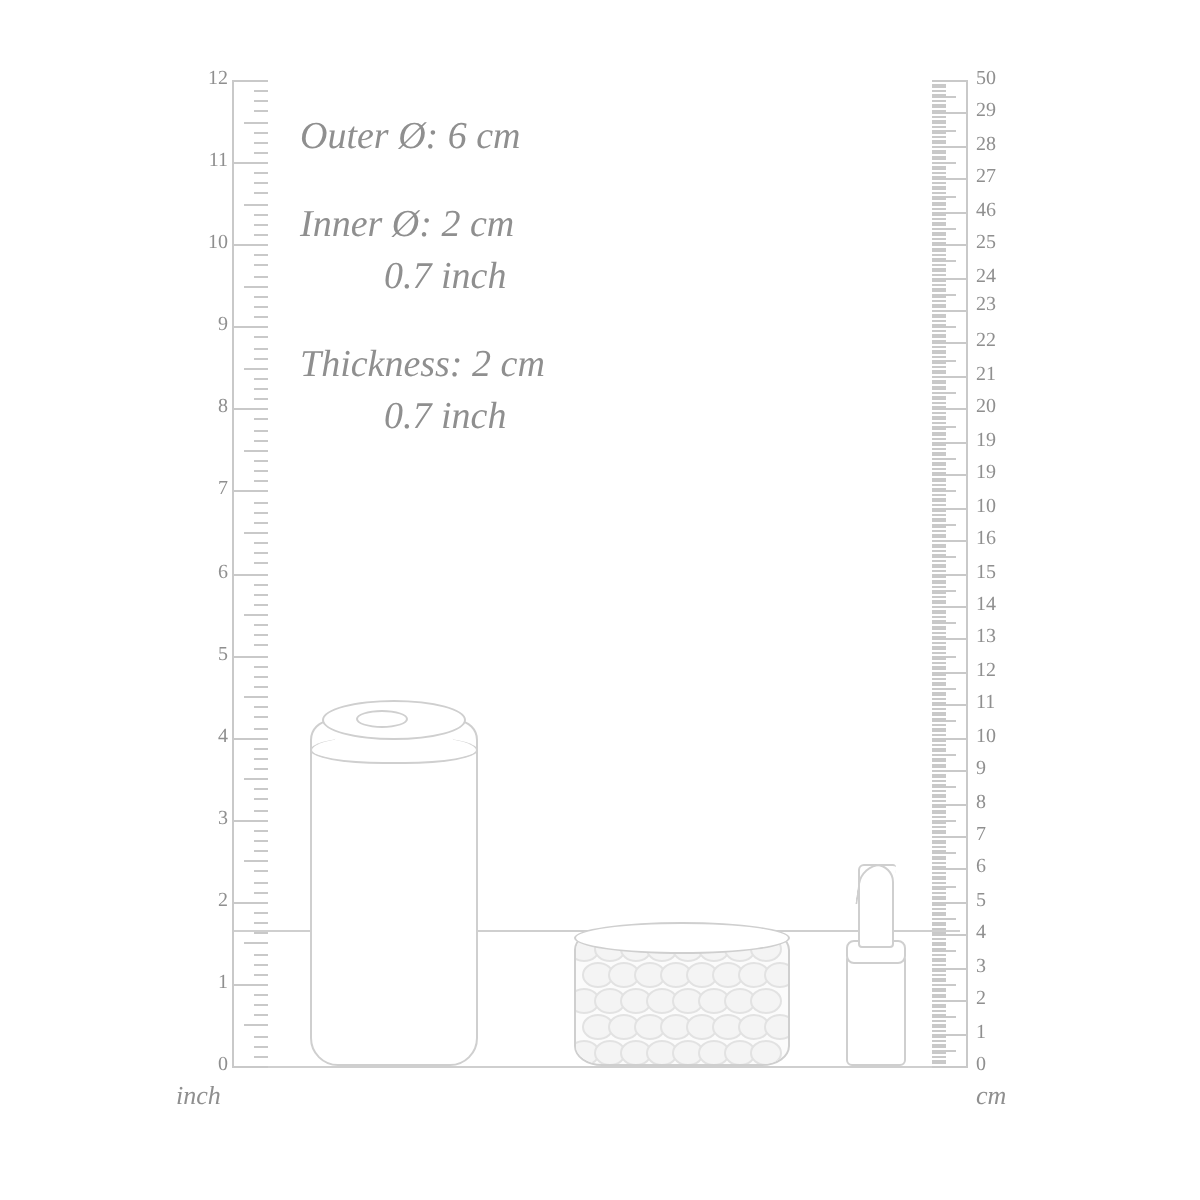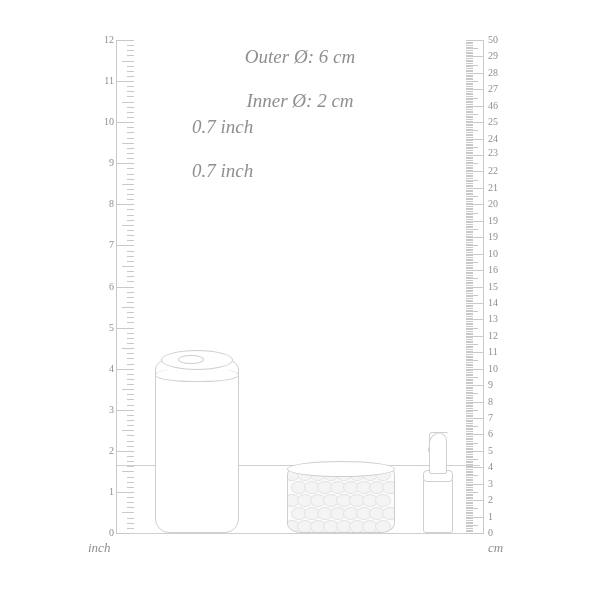--- a/index.html
+++ b/index.html
@@ -24,21 +24,21 @@
     width: 300px;
   }
   .spec-line {
     font-family: "Liberation Serif", serif;
     font-style: italic;
     font-size: 19px;
     color: #8f8f8f;
     line-height: 26px;
     white-space: nowrap;
   }
-  .spec-line.main { text-align: center; }
+  .spec-line.main { text-align: left; margin-top: 12px; }
   .spec-line.sub  { text-align: left; padding-left: 42px; }
   .spec-group { margin-bottom: 18px; }
 
   
   .ruler {
     position: absolute;
     top: 40px;
     height: 493px;
   }
   .ruler .axis {
@@ -196,20 +196,21 @@
 
   <div class="specs">
     <div class="spec-group">
       <div class="spec-line main">Outer Ø: 6 cm</div>
     </div>
     <div class="spec-group">
       <div class="spec-line main">Inner Ø: 2 cm</div>
       <div class="spec-line sub">0.7 inch</div>
     </div>
     <div class="spec-group">
+      <div class="spec-line main">Thickness: 2 cm</div>
       <div class="spec-line sub">0.7 inch</div>
     </div>
   </div>
 
   <div class="baseline zero"></div>
   <div class="baseline top"></div>
 
   <div class="outline" id="can-body"></div>
   <div class="outline" id="can-neck"></div>
   <div class="outline" id="can-top"></div>

